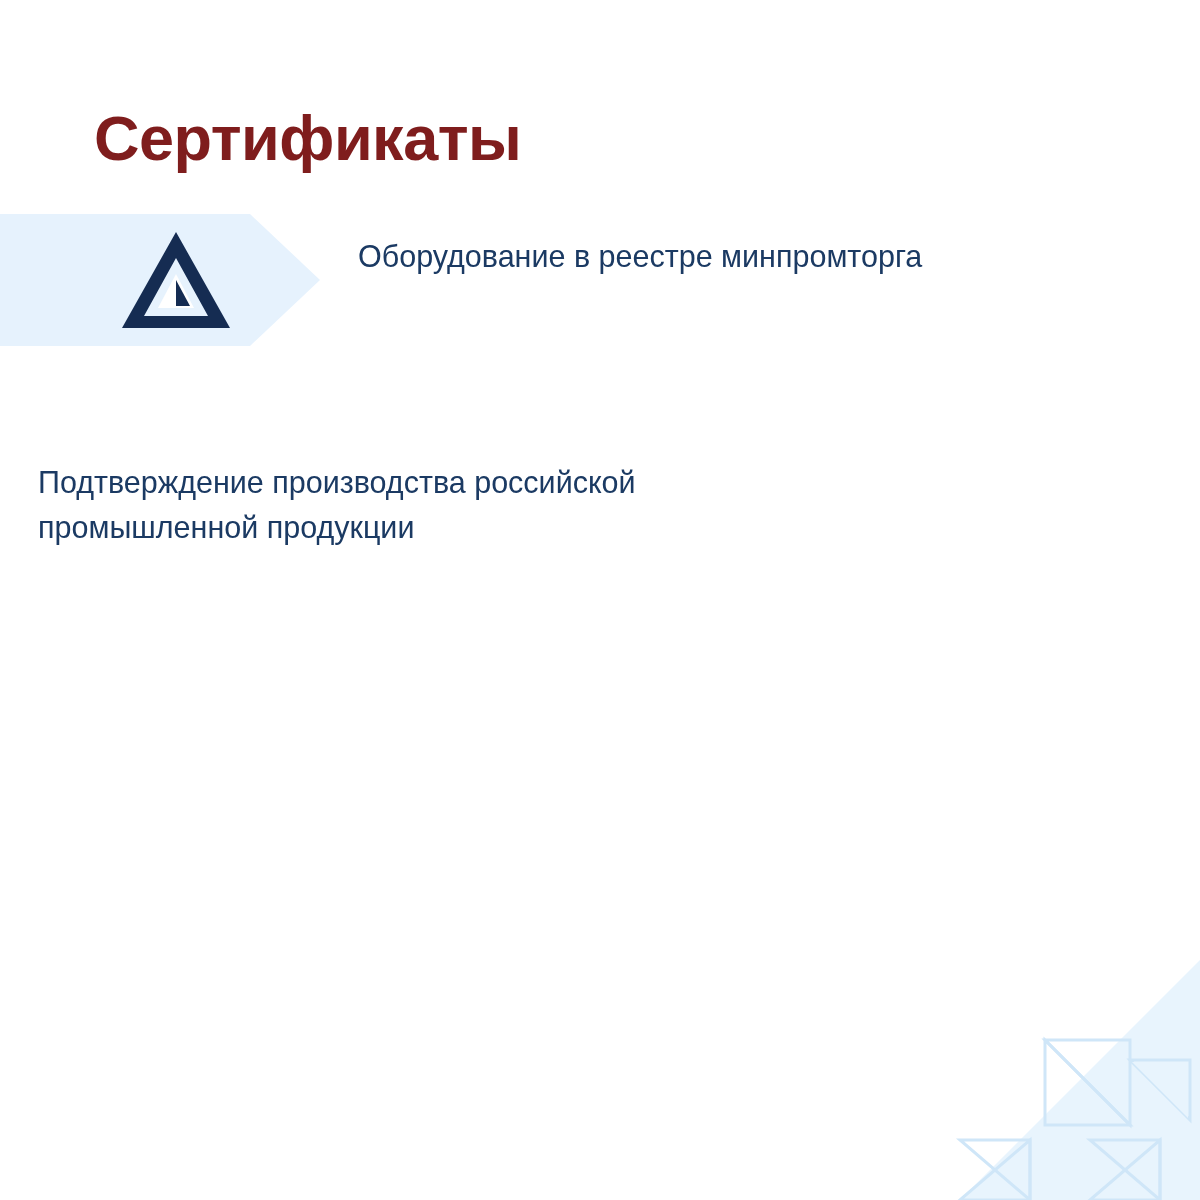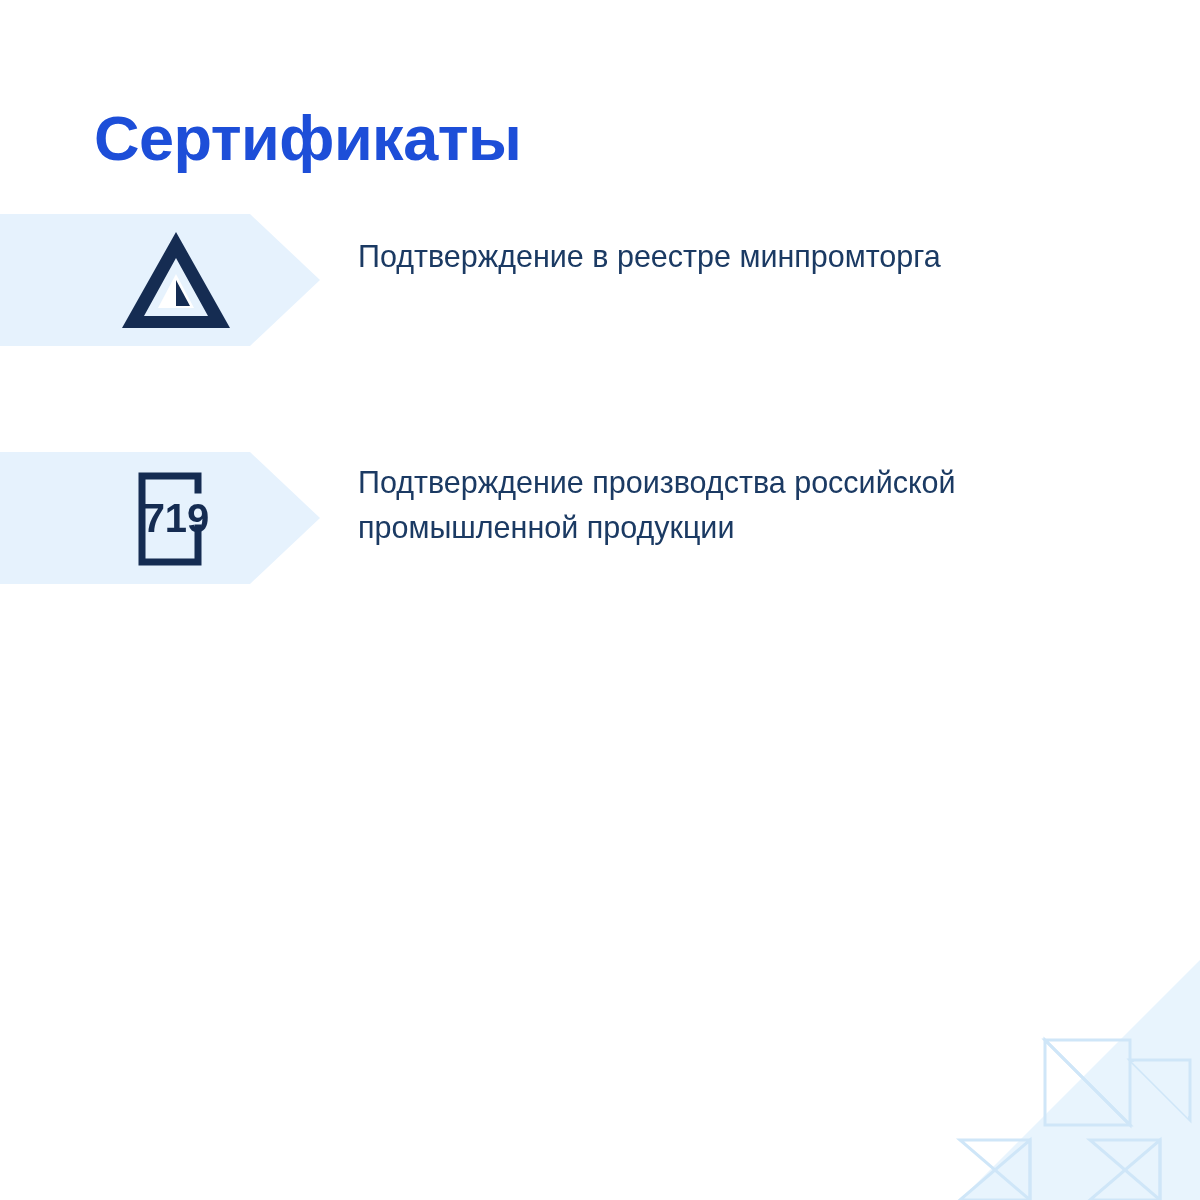--- a/index.html
+++ b/index.html
@@ -23,21 +23,21 @@
     overflow: hidden;
   }
 
   
   .slide-title {
     position: absolute;
     left: 94px;
     top: 62px;
     font-size: 63px;
     font-weight: 700;
-    color: #1d4ed8;
+    color: #7f1d1d;
     letter-spacing: -0.5px;
     line-height: 1.1;
     white-space: nowrap;
   }
 
   
   .cert-row {
     position: absolute;
     left: 0;
     display: flex;
@@ -103,33 +103,24 @@
         <svg width="112" height="104" viewBox="0 0 112 104" aria-hidden="true">
 
           <path d="M56 4 L110 100 L2 100 Z M56 30 L88 88 L24 88 Z" fill="#152c52" fill-rule="evenodd"></path>
 
           <path d="M56 46 L74 80 L38 80 Z" fill="#ffffff"></path>
           <path d="M56 52 L70 78 L56 78 Z" fill="#152c52"></path>
           <rect x="24" y="88" width="64" height="12" fill="#152c52"></rect>
         </svg>
       </div>
     </div>
-    <div class="cert-text">Подтверждение в реестре минпромторга</div>
+    <div class="cert-text">Оборудование в реестре минпромторга</div>
   </div>
 
   <div class="cert-row cert-row-2">
-    <div class="cert-banner">
-      <div class="cert-icon">
-        <svg width="112" height="104" viewBox="0 0 112 104" aria-hidden="true">
-
-          <path d="M22 10 H78 V24 M22 10 V96 H78 V62" fill="none" stroke="#152c52" stroke-width="7" stroke-linecap="square"></path>
-          <text x="56" y="66" text-anchor="middle" font-family="Liberation Sans, sans-serif" font-size="40" font-weight="700" fill="#152c52">719</text>
-        </svg>
-      </div>
-    </div>
     <div class="cert-text">Подтверждение производства российской промышленной продукции</div>
   </div>
 
   <div class="decor">
     <svg width="300" height="300" viewBox="0 0 300 300" aria-hidden="true">
 
       <polygon points="300,60 300,300 60,300" fill="#e8f4fd"></polygon>
 
       <g fill="none" stroke="#cfe6f8" stroke-width="3">
         <polygon points="145,140 230,140 230,225"></polygon>

